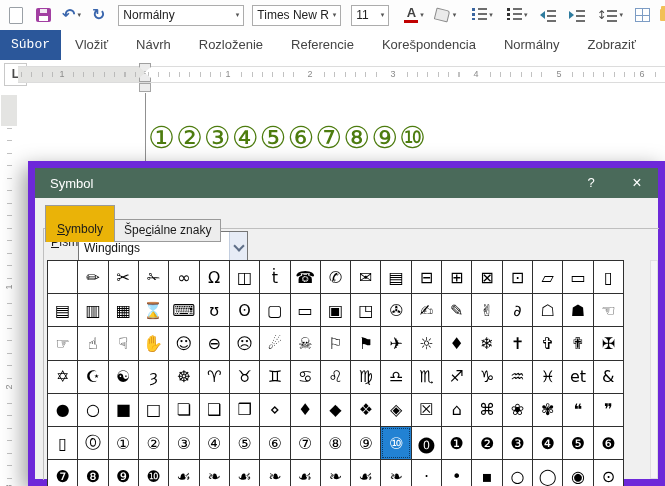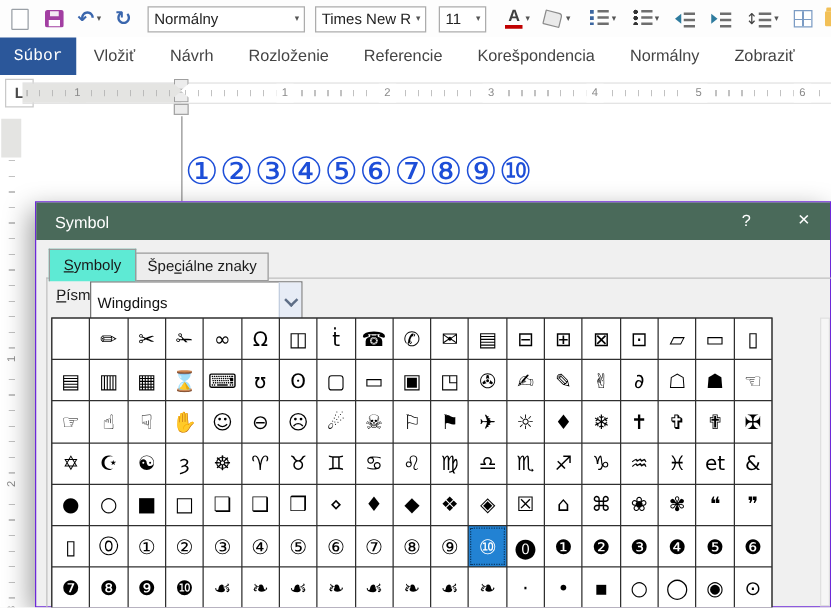--- a/index.html
+++ b/index.html
@@ -90,35 +90,35 @@
   .vruler{position:absolute;left:1px;top:90px;width:16px;height:396px;background:#fff;}
   .vr-gray{position:absolute;left:0;top:5px;width:16px;height:31px;background:#e4e4e2;}
   .vruler::before{content:"";position:absolute;top:38px;bottom:0;left:6px;width:5px;opacity:.75;
     background:repeating-linear-gradient(180deg,#adadad 0 1px,transparent 1px 12.5px);}
   .vnum{position:absolute;left:0;width:16px;height:16px;text-align:center;font-size:9px;color:#8a8a8a;
     background:#fff;line-height:16px;transform:rotate(-90deg);}
   .v0{top:189px;}.v1{top:289px;}.v2{top:389px;}
   
   .caretline{position:absolute;left:145px;top:93px;width:1px;height:78px;background:#909090;}
   .docline{position:absolute;left:148px;top:120px;font-family:"DejaVu Sans",sans-serif;font-size:30px;
-    color:#1d4ed8;letter-spacing:1px;white-space:nowrap;}
+    color:#4d7c0f;letter-spacing:1px;white-space:nowrap;}
   
   .dialog{position:absolute;left:28px;top:161px;width:637px;height:325px;background:#f0f0f0;
-    border:1px solid #6d28d9;box-sizing:border-box;box-shadow:-5px 6px 20px rgba(0,0,0,.38);}
+    border:7px solid #6d28d9;box-sizing:border-box;box-shadow:-5px 6px 20px rgba(0,0,0,.38);}
   .dtitle{height:30px;background:#4a6a5a;display:flex;align-items:center;}
   .ttext{color:#fff;font-size:13px;margin-left:15px;}
   .dbtn{width:30px;height:30px;color:#fff;text-align:center;line-height:30px;font-size:13px;flex:none;}
   .dbtn.help{margin-left:auto;margin-right:16px;}
   .dbtn.close{margin-right:6px;font-size:16px;}
   .dpane{position:absolute;left:8px;top:60px;right:-1px;bottom:-1px;border:1px solid #bfbfbf;
     border-right:none;border-bottom:none;}
   .dtabs{position:absolute;left:10px;top:37px;display:flex;align-items:flex-end;z-index:2;}
   .dtab{font-size:12px;color:#1a1a1a;background:#ededed;border:1px solid #9a9a9a;padding:3px 9px 4px;
     margin-right:-1px;white-space:nowrap;}
-  .dtab.active{background:#5eead4;padding:5px 11px 6px;border-bottom:none;position:relative;z-index:3;}
+  .dtab.active{background:#eab308;padding:16px 11px 6px;border-bottom:none;position:relative;z-index:3;}
   .flabel{position:absolute;left:16px;top:67px;font-size:12px;color:#1a1a1a;}
   .fcombo{position:absolute;left:43px;top:63px;width:170px;height:33px;background:#fff;
     border:1px solid #767676;box-sizing:border-box;display:flex;align-items:center;}
   .fcombo .val{font-size:12px;margin-left:5px;color:#111;}
   .dd{margin-left:auto;width:18px;height:100%;background:#e7ecf6;border-left:1px solid #c3cedf;
     display:flex;align-items:center;justify-content:center;box-sizing:border-box;}
   .chev{width:6px;height:6px;border-right:2px solid #5e6e87;border-bottom:2px solid #5e6e87;
     transform:rotate(45deg);margin-top:-3px;}
   .sgrid{position:absolute;left:12px;top:92px;width:577px;height:234px;display:grid;
     grid-template-columns:repeat(19,1fr);grid-auto-rows:32.2px;gap:1px;background:#2f2f2f;

